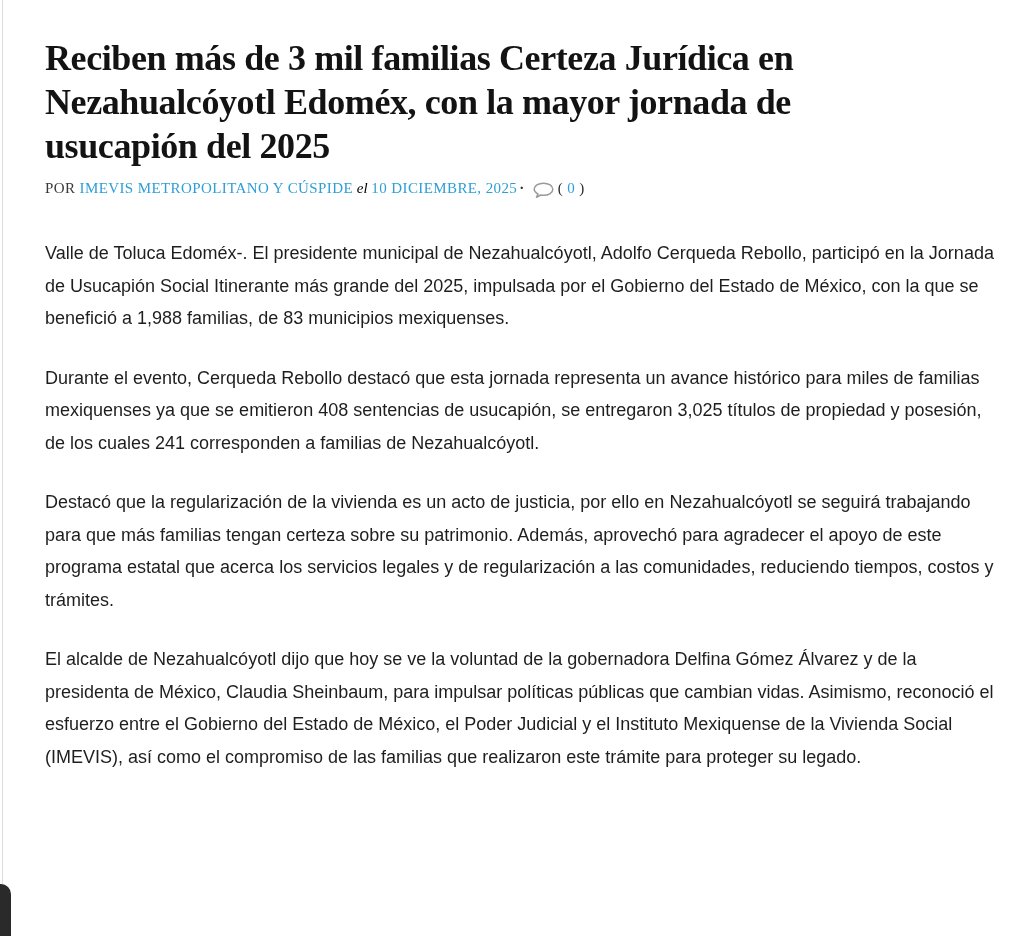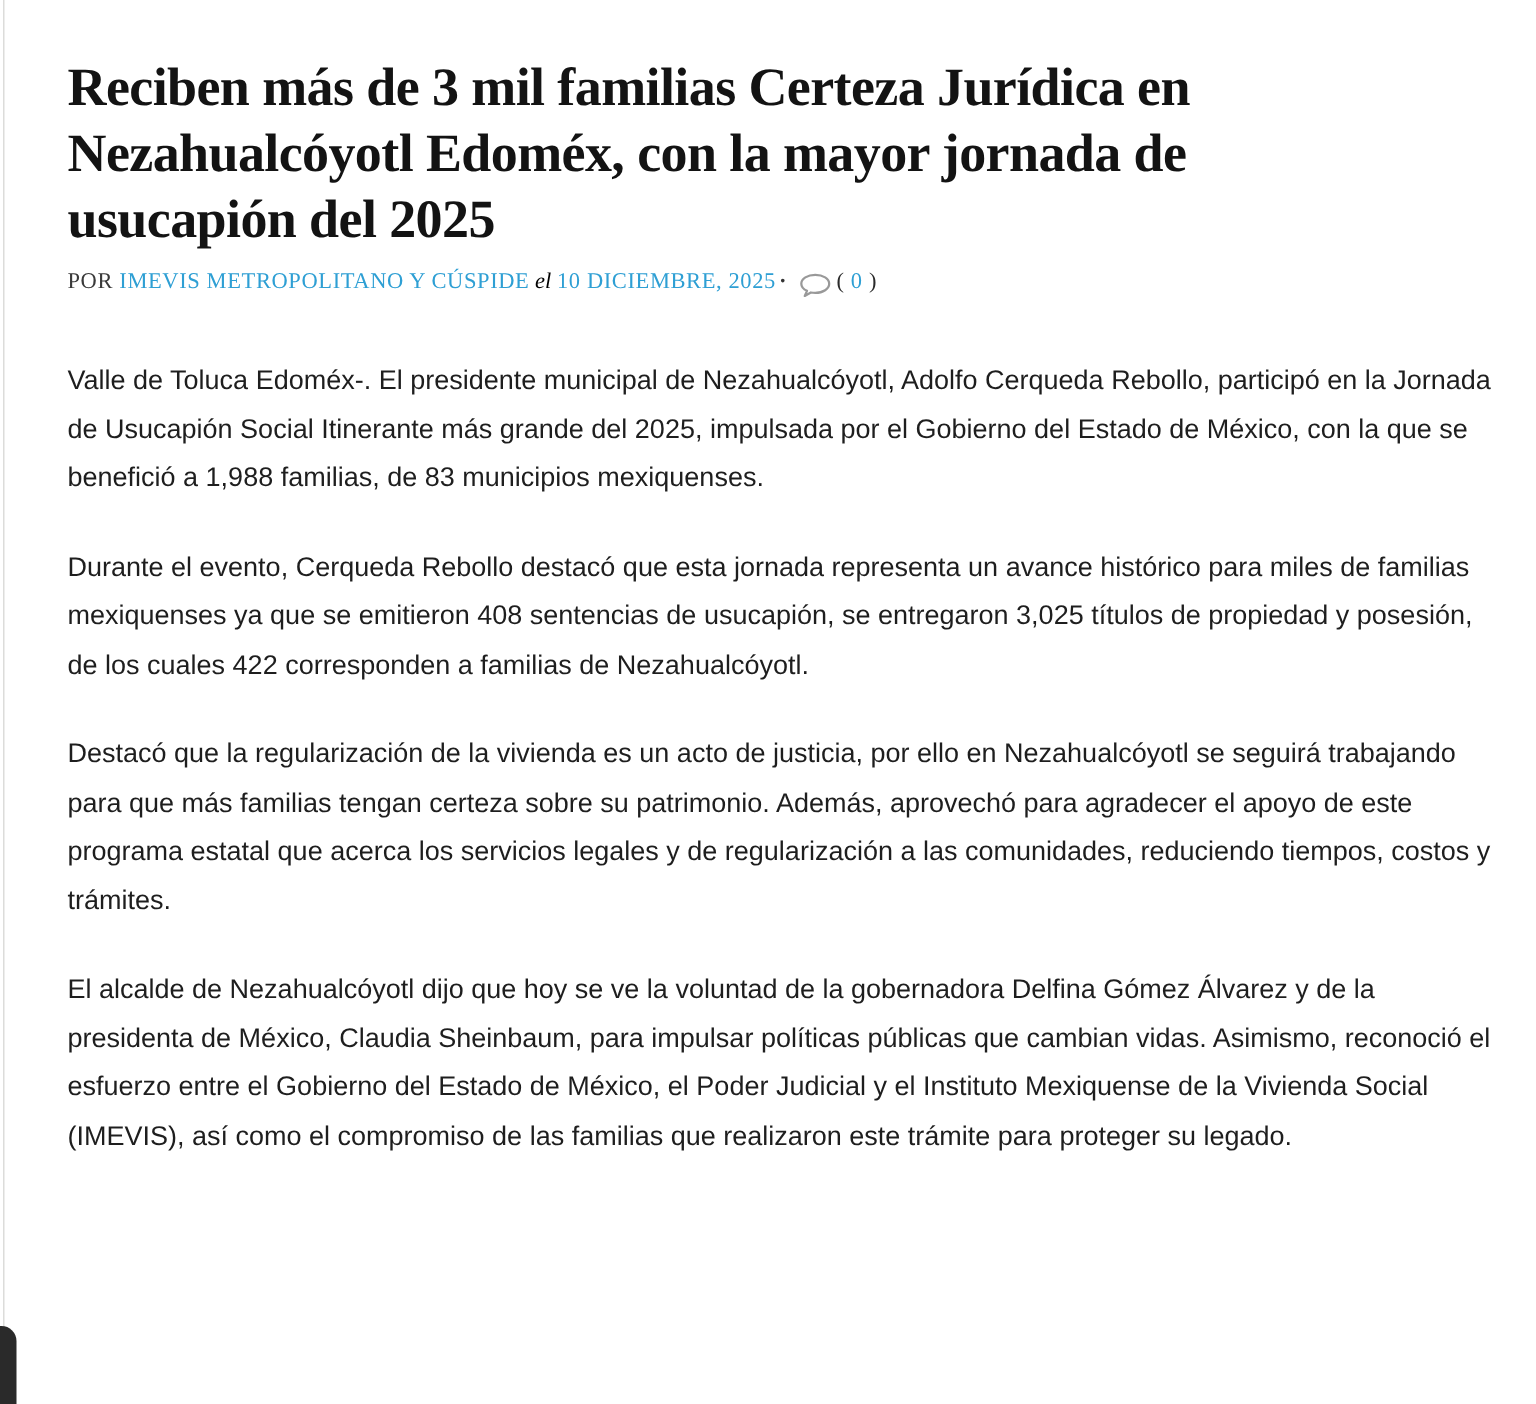--- a/index.html
+++ b/index.html
@@ -89,20 +89,20 @@
         <path d="M10.5 1.2 C5.3 1.2 1.2 3.9 1.2 7.1 c0 2.0 1.5 3.7 3.8 4.8 l-1.5 3.4 4.1 -2.3 c0.9 0.2 1.9 0.3 2.9 0.3 5.2 0 9.3 -2.7 9.3 -6.1 S15.7 1.2 10.5 1.2 Z" fill="none" stroke="#999999" stroke-width="1.5" stroke-linejoin="round"></path>
       </svg>
     </span>
     <span class="paren">( </span>
     <a class="blue-link">0</a>
     <span class="paren"> )</span>
   </div>
 
   <div class="article-body">
       <p>Valle de Toluca Edoméx-. El presidente municipal de Nezahualcóyotl, Adolfo Cerqueda Rebollo, participó en la Jornada de Usucapión Social Itinerante más grande del 2025, impulsada por el Gobierno del Estado de México, con la que se benefició a 1,988 familias, de 83 municipios mexiquenses.</p>
-      <p>Durante el evento, Cerqueda Rebollo destacó que esta jornada representa un avance histórico para miles de familias mexiquenses ya que se emitieron 408 sentencias de usucapión, se entregaron 3,025 títulos de propiedad y posesión, de los cuales 422 corresponden a familias de Nezahualcóyotl.</p>
+      <p>Durante el evento, Cerqueda Rebollo destacó que esta jornada representa un avance histórico para miles de familias mexiquenses ya que se emitieron 408 sentencias de usucapión, se entregaron 3,025 títulos de propiedad y posesión, de los cuales 241 corresponden a familias de Nezahualcóyotl.</p>
       <p>Destacó que la regularización de la vivienda es un acto de justicia, por ello en Nezahualcóyotl se seguirá trabajando para que más familias tengan certeza sobre su patrimonio. Además, aprovechó para agradecer el apoyo de este programa estatal que acerca los servicios legales y de regularización a las comunidades, reduciendo tiempos, costos y trámites.</p>
       <p>El alcalde de Nezahualcóyotl dijo que hoy se ve la voluntad de la gobernadora Delfina Gómez Álvarez y de la presidenta de México, Claudia Sheinbaum, para impulsar políticas públicas que cambian vidas. Asimismo, reconoció el esfuerzo entre el Gobierno del Estado de México, el Poder Judicial y el Instituto Mexiquense de la Vivienda Social (IMEVIS), así como el compromiso de las familias que realizaron este trámite para proteger su legado.</p>
     </div>
 
 </div>
 
 <div class="edge-peek"></div>
 
 </body></html>

